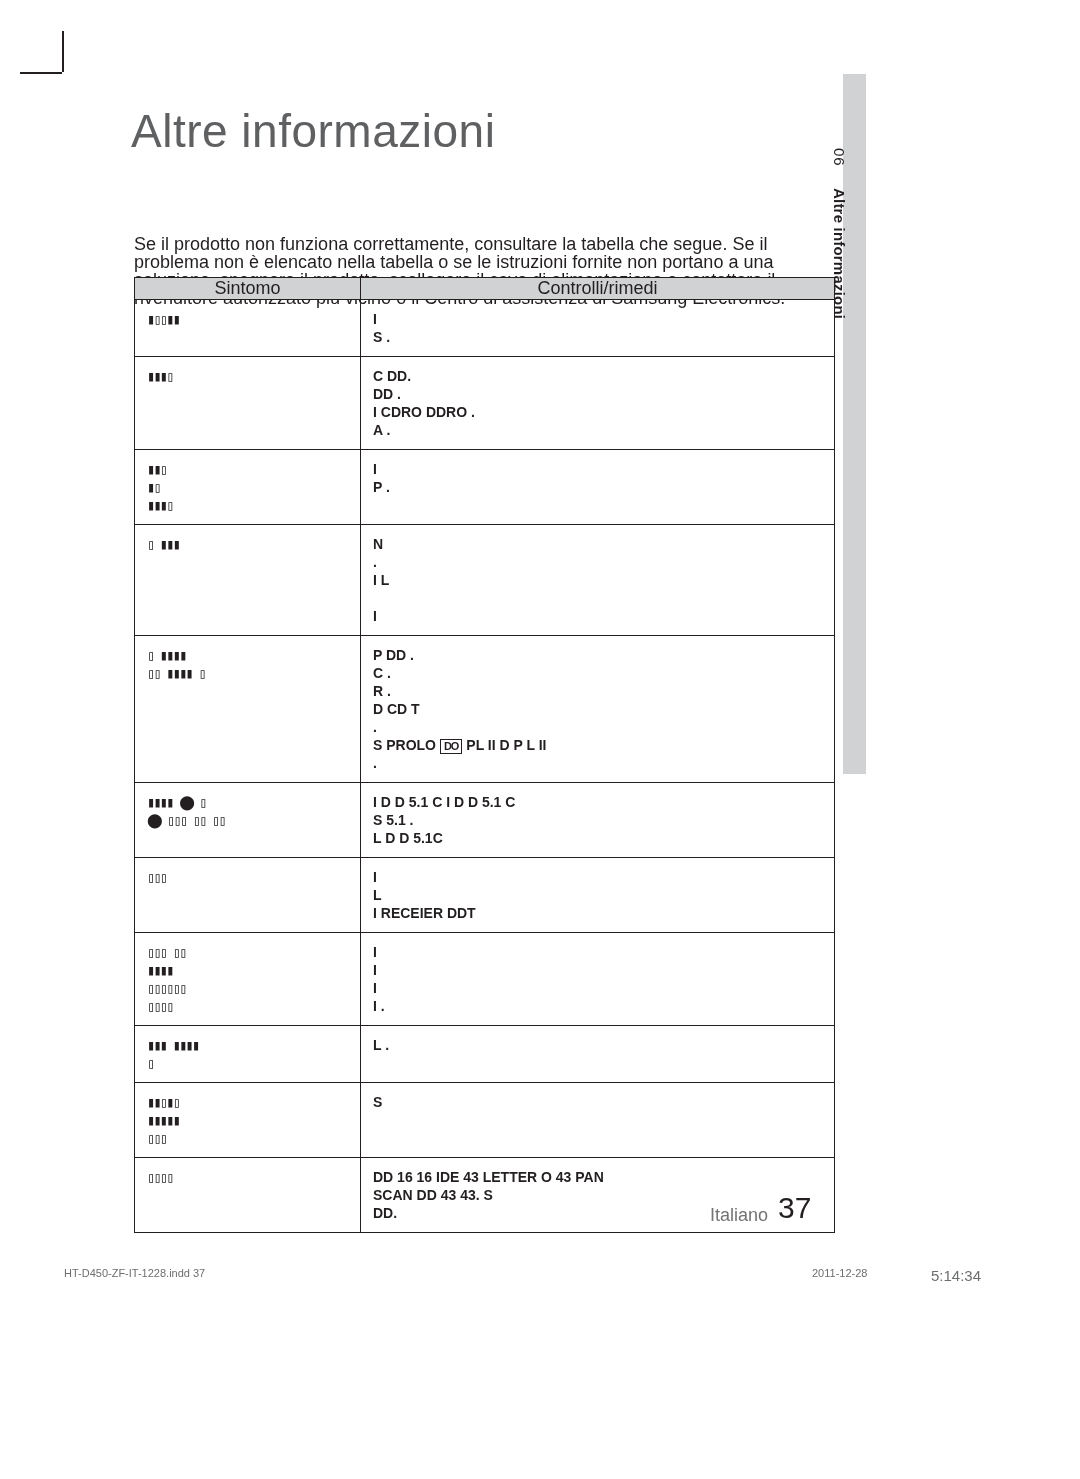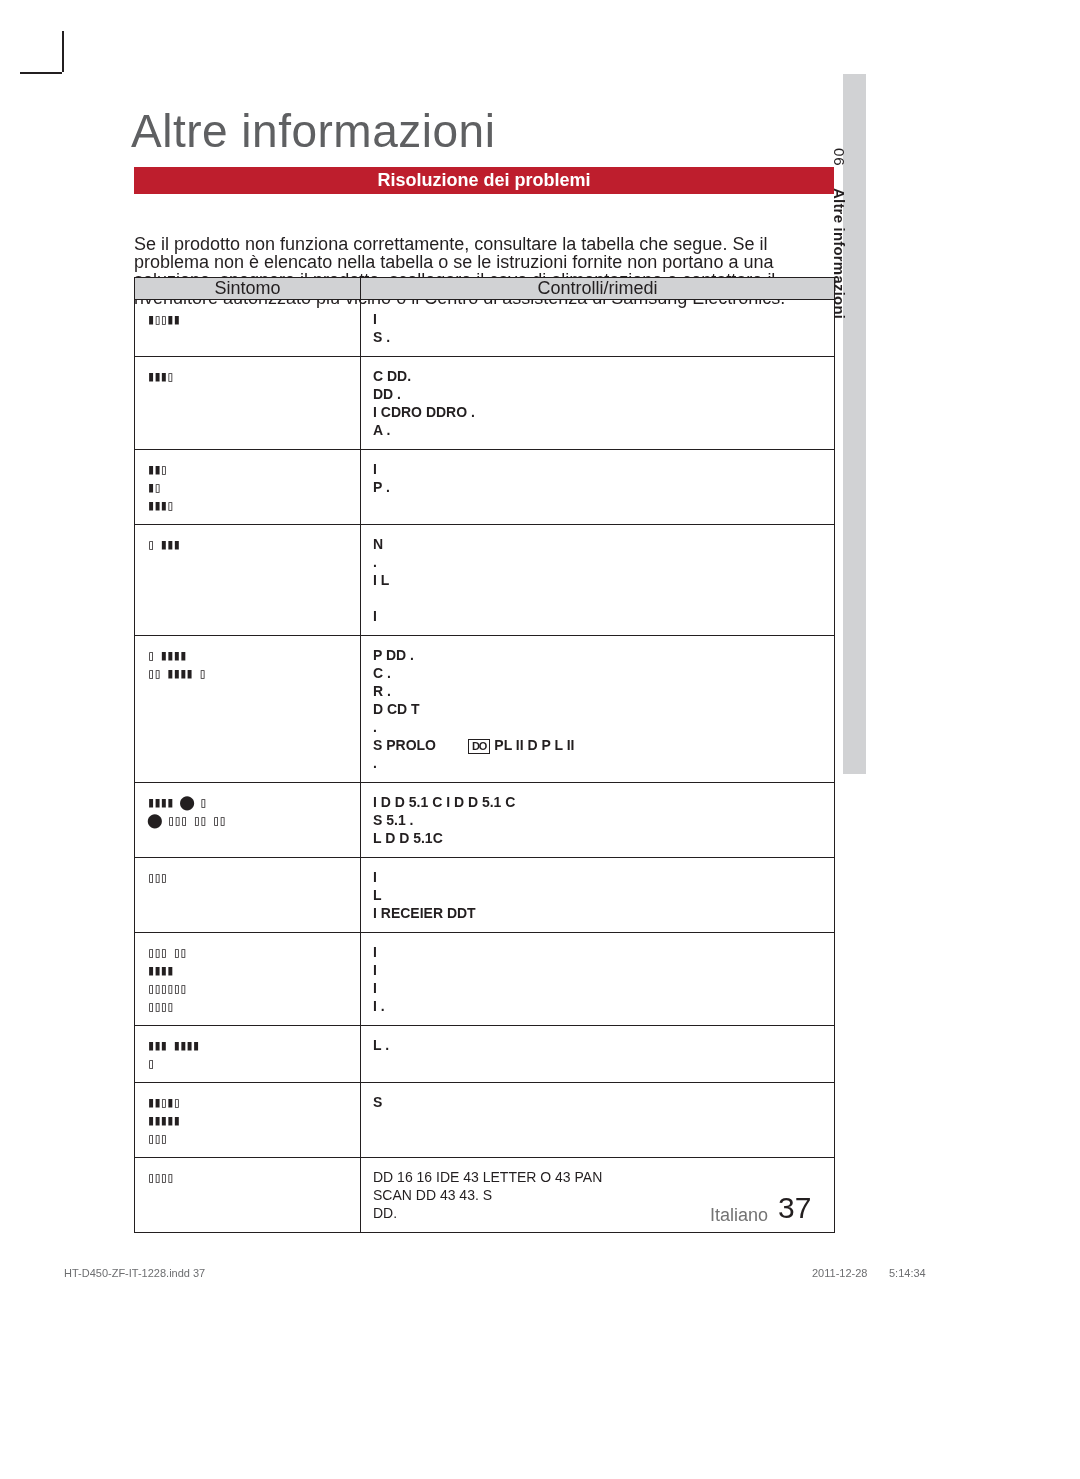--- a/index.html
+++ b/index.html
@@ -15,46 +15,45 @@
   .title { position: absolute; left: 131px; top: 104px; font-size: 46px; font-weight: 300; color: #5f6062; letter-spacing: 0.5px; }
   .red-bar { position: absolute; left: 134px; top: 167px; width: 700px; height: 27px; background: #be1e2d; color: #fff; font-size: 18px; line-height: 27px; text-align: center; font-weight: 600; }
   .intro { position: absolute; left: 134px; top: 207px; width: 700px; font-size: 18px; line-height: 18px; color: #231f20; margin-top: 28px; }
   .table { position: absolute; left: 134px; top: 277px; width: 700px; border-collapse: collapse; table-layout: fixed; }
   .table col.c1 { width: 226px; }
   .table col.c2 { width: 474px; }
   .table th { background: #d1d2d4; font-size: 18px; font-weight: 400; color: #231f20; padding: 0 0; border: 1px solid #231f20; }
   .table td { border: 1px solid #231f20; vertical-align: top; padding: 10px 10px 10px 12px; font-size: 14px; line-height: 18px; }
   .table td.sym { font-weight: 400; }
   .table td.rem { font-weight: 400; }
-  .dolby-icon { display:inline-block; border:1px solid #231f20; padding:0 3px; font-size:11px; line-height:13px; vertical-align:middle; font-weight:700; letter-spacing:-1px;margin-left:28px; }
+  .dolby-icon { display:inline-block; border:1px solid #231f20; padding:0 3px; font-size:11px; line-height:13px; vertical-align:middle; font-weight:700; letter-spacing:-1px; }
   .footer-lang { position:absolute; left:710px; top:1205px; font-size:18px; color:#737373; }
   .footer-page { position:absolute; left:778px; top:1191px; font-size:30px; color:#231f20; }
   .footer-file { position:absolute; left:64px; top:1267px; font-size:11px; color:#6d6e70; }
   .footer-date { position:absolute; left:812px; top:1267px; font-size:11px; color:#6d6e70; }
-  .footer-time { position:absolute; left:889px; top:1267px; font-size:11px; color:#6d6e70;text-align:center; }
+  .footer-time { position:absolute; left:931px; top:1267px; font-size:15px; color:#6d6e70;text-align:center; }
   .sym-block { letter-spacing: -2px; font-family: monospace; }
 </style>
 </head>
 <body>
 
 <div class="page">
 
   <div class="crop-tl-v"></div>
   <div class="crop-tl-h"></div>
 
   <div class="gutter-top"></div>
   <div class="gutter-main"></div>
   <div class="side-tab">
     <span class="num">06</span>
     <span class="txt">Altre informazioni</span>
   </div>
 
   <div class="title">Altre informazioni</div>
 
-  <div class="red-bar">Risoluzione dei problemi</div>
 
   <div class="intro">Se il prodotto non funziona correttamente, consultare la tabella che segue. Se il problema non è elencato nella tabella o se le istruzioni fornite non portano a una soluzione, spegnere il prodotto, scollegare il cavo di alimentazione e contattare il rivenditore autorizzato più vicino o il Centro di assistenza di Samsung Electronics.</div>
 
   <table class="table">
     <colgroup>
         <col class="c1">
         <col class="c2">
       </colgroup>
     <thead>
       <tr>
@@ -130,21 +129,21 @@
           <td class="rem" style="white-space: pre-line; font-weight: 700;">L      .</td>
         </tr>
         <tr>
           <td class="sym"><span class="sym-block" style="white-space: pre-line;">▮▮▯▮▯
 ▮▮▮▮▮
 ▯▯▯</span></td>
           <td class="rem" style="white-space: pre-line; font-weight: 700;">S</td>
         </tr>
         <tr>
           <td class="sym"><span class="sym-block" style="white-space: pre-line;">▯▯▯▯</span></td>
-          <td class="rem" style="white-space: pre-line; font-weight: 400;">DD 16   16 IDE 43 LETTER O   43 PAN
+          <td class="rem" style="white-space: pre-line; font-weight: 700;">DD 16   16 IDE 43 LETTER O   43 PAN
 SCAN   DD 43      43. S
    DD.</td>
         </tr>
       </tbody>
   </table>
 
   <div class="footer-lang">Italiano</div>
   <div class="footer-page">37</div>
   <div class="footer-file">HT-D450-ZF-IT-1228.indd   37</div>
   <div class="footer-date">2011-12-28</div>

